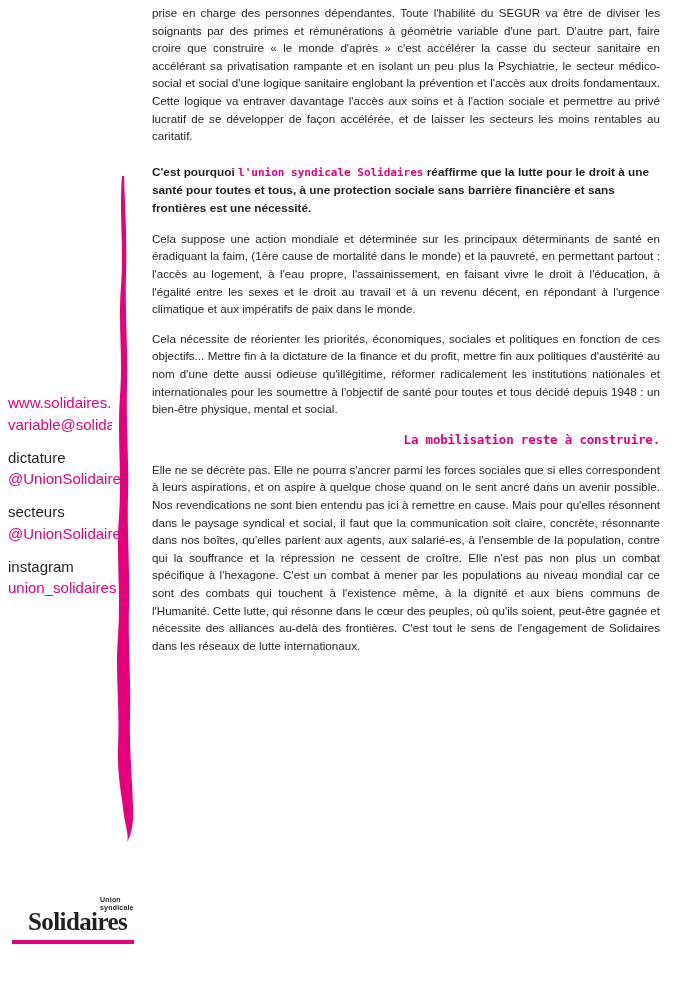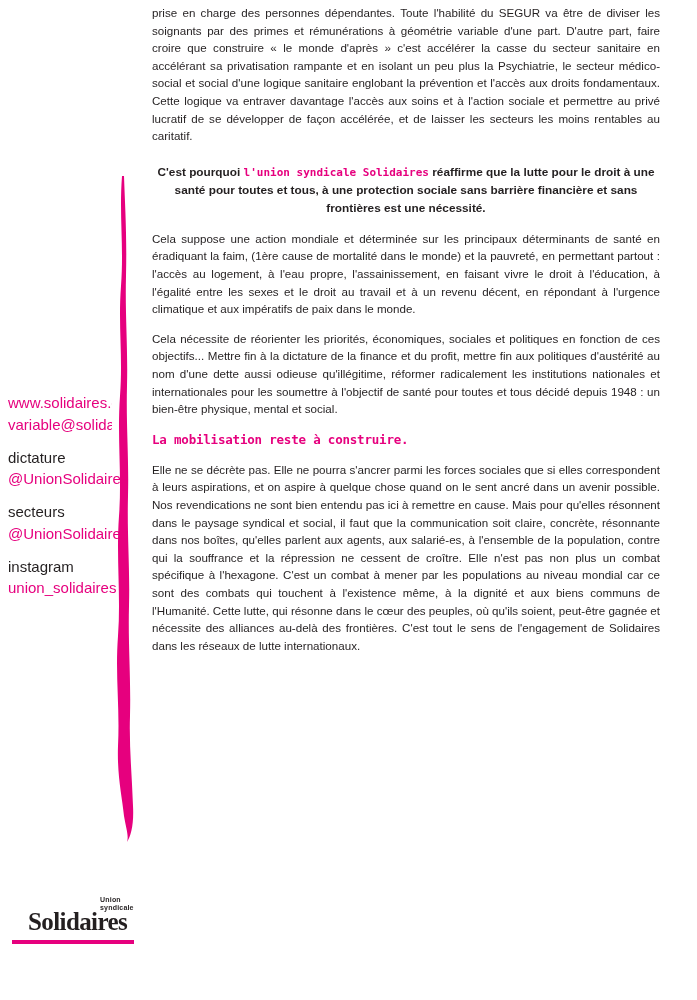--- a/index.html
+++ b/index.html
@@ -67,40 +67,40 @@
     width: 508px;
     color: #231f20;
     font-size: 11.6px;
     line-height: 1.52;
     text-align: justify;
   }
   .content p {
     margin: 0 0 12px 0;
   }
   .p-highlight {
-    text-align: center;
+    text-align: left;
     font-weight: bold;
     margin: 0 0 14px 0;
     font-size: 11.8px;
     line-height: 1.55;
     padding-top: 6px;
   }
   .p-highlight .brandname {
     color: #e6007e;
     font-family: "DejaVu Sans Mono", monospace;
     font-weight: bold;
     font-size: 11px;
   }
   .subhead {
     color: #e6007e;
     font-family: "DejaVu Sans Mono", monospace;
     font-weight: bold;
     font-size: 12.5px;
     margin: 0 0 12px 0;
-    text-align: left;
+    text-align: right;
     letter-spacing: -0.2px;
   }
 
   
   .footer-logo {
     position: absolute;
     left: 12px;
     top: 896px;
     width: 130px;
   }

